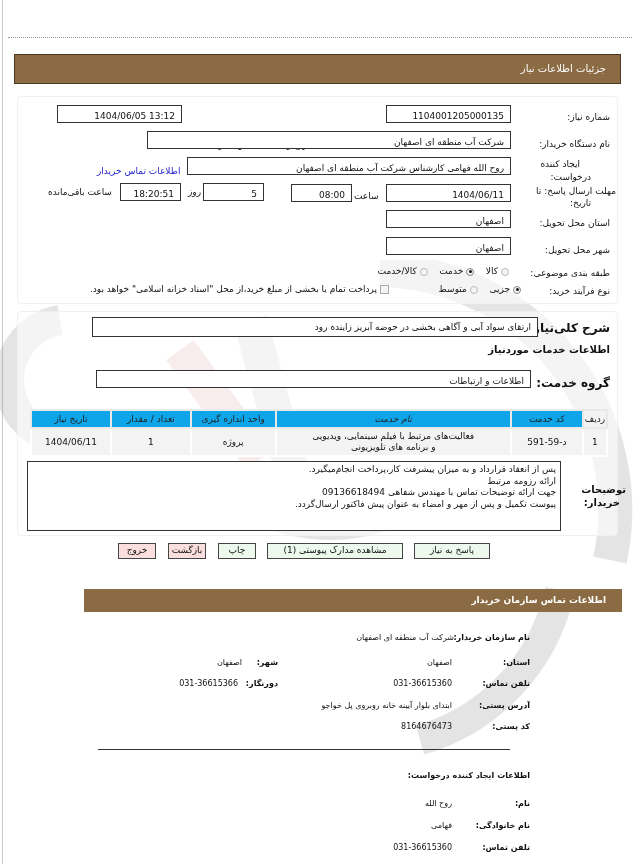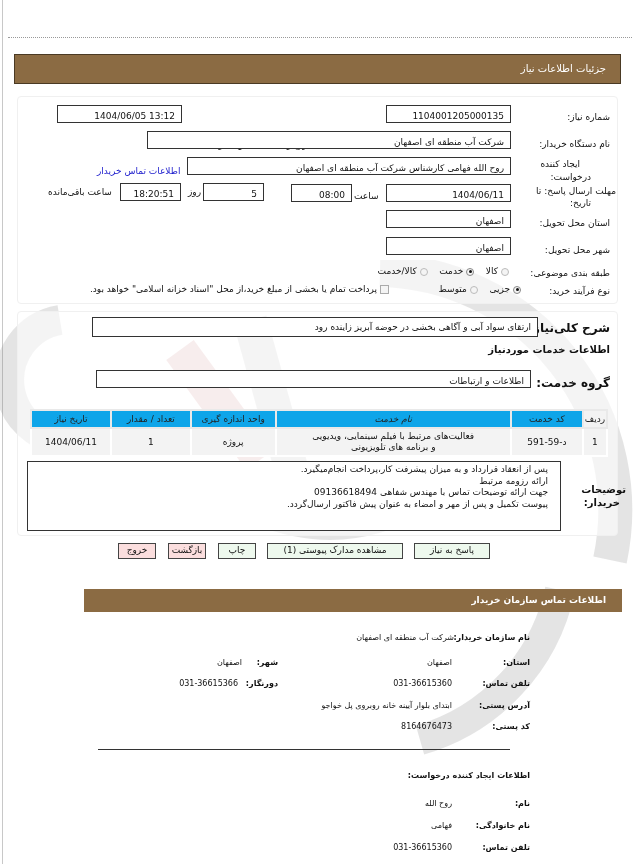--- a/index.html
+++ b/index.html
@@ -32,21 +32,21 @@
   .radio.on { border-color: #888; }
   .check { display: inline-block; width: 9px; height: 9px; border: 1px solid #aaa; background: #f4f4f4; vertical-align: middle; margin: 0 3px; }
   .bold { font-weight: bold; }
 
   table.items { position: absolute; left: 30px; top: 409px; width: 578px; border-collapse: collapse; font-size: 9px; }
   table.items th { background: #0ea5e9; color: #222; font-weight: normal; height: 18px; border: 2px solid #e9e9e9; }
   table.items td { background: #f3f3f3; height: 28px; text-align: center; border: 2px solid #fff; line-height: 11px; }
 
   .desc-box {
     position: absolute; left: 27px; top: 461px; width: 534px; height: 70px;
-    border: 1px solid #333; background: #fff; padding: 2px 12px; line-height: 11.5px; font-size: 9px;
+    border: 1px solid #333; background: #fff; padding: 2px 4px; line-height: 11.5px; font-size: 9px;
   }
   .btn { position: absolute; height: 16px; border: 1px solid #444; font-size: 9px; line-height: 13px; text-align: center; cursor: pointer; }
   .btn.green { background: #eef9ee; }
   .btn.pink { background: #fbdede; }
 
   .header-bar2 {
     position: absolute; left: 84px; top: 589px; width: 538px; height: 23px;
     background: #8b6b43; color: #fff; font-weight: bold; font-size: 9px; line-height: 23px; padding-right: 16px;
   }
   .contact .lbl { font-size: 8px; }

